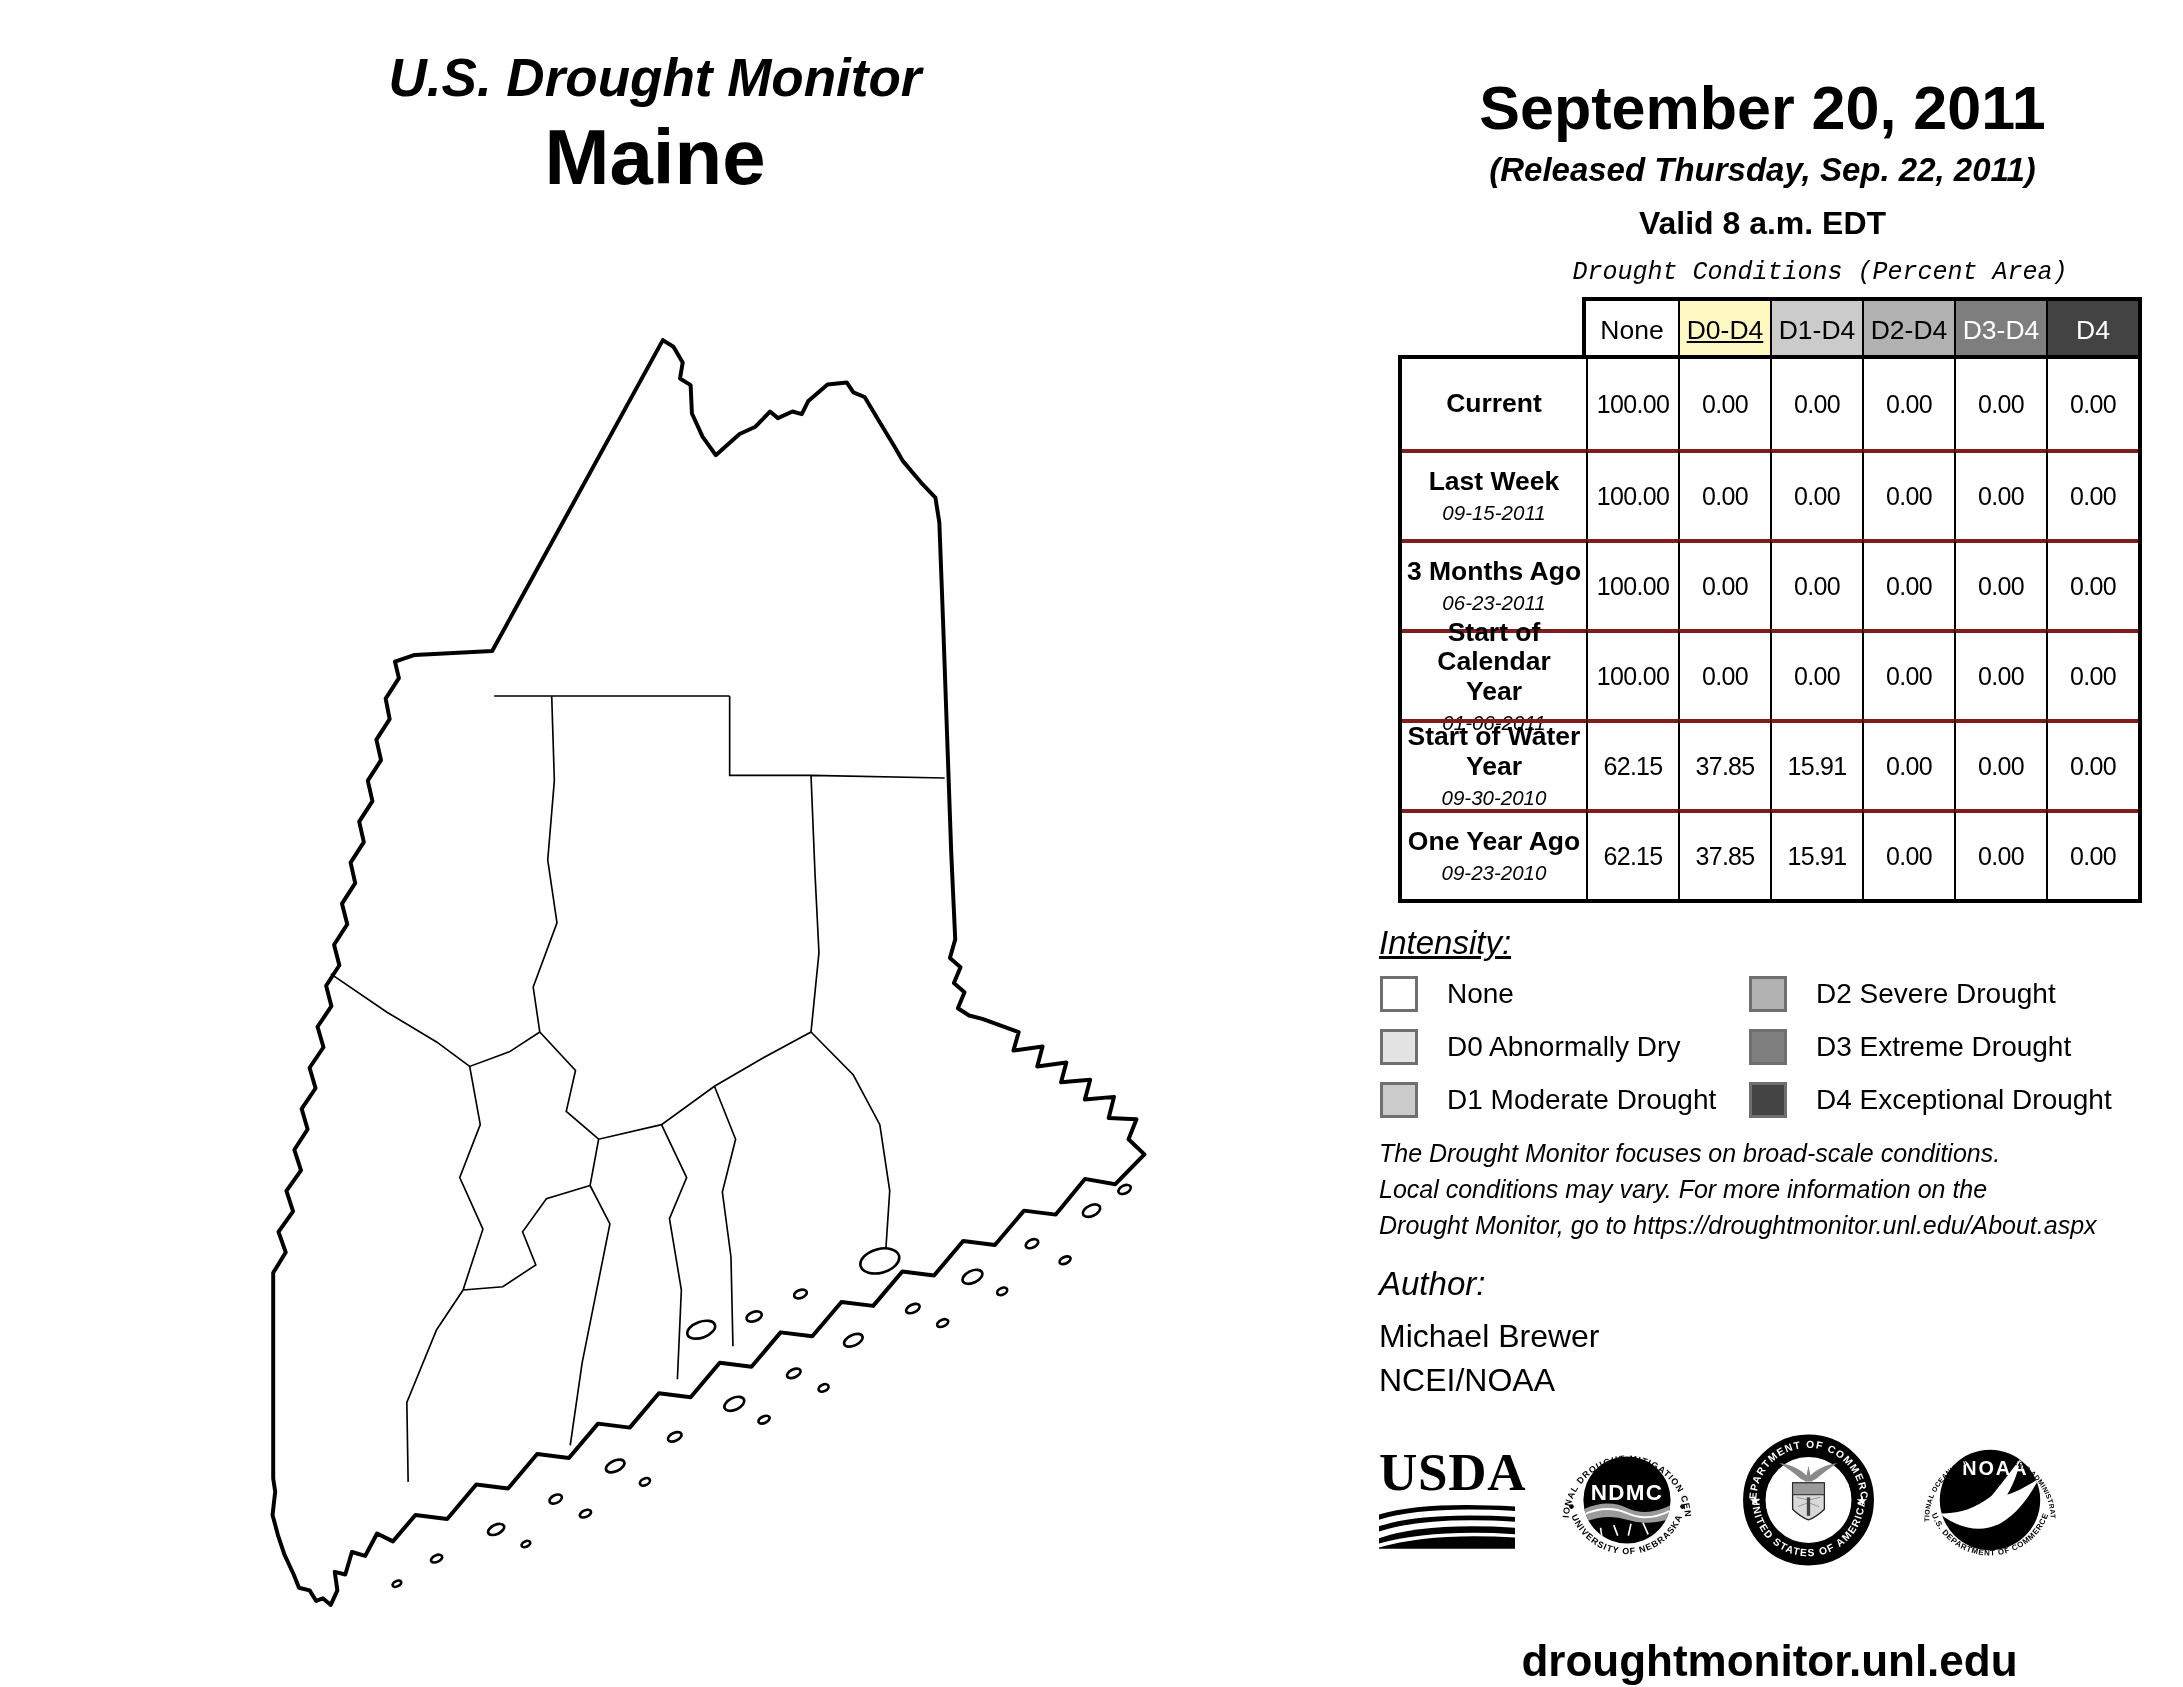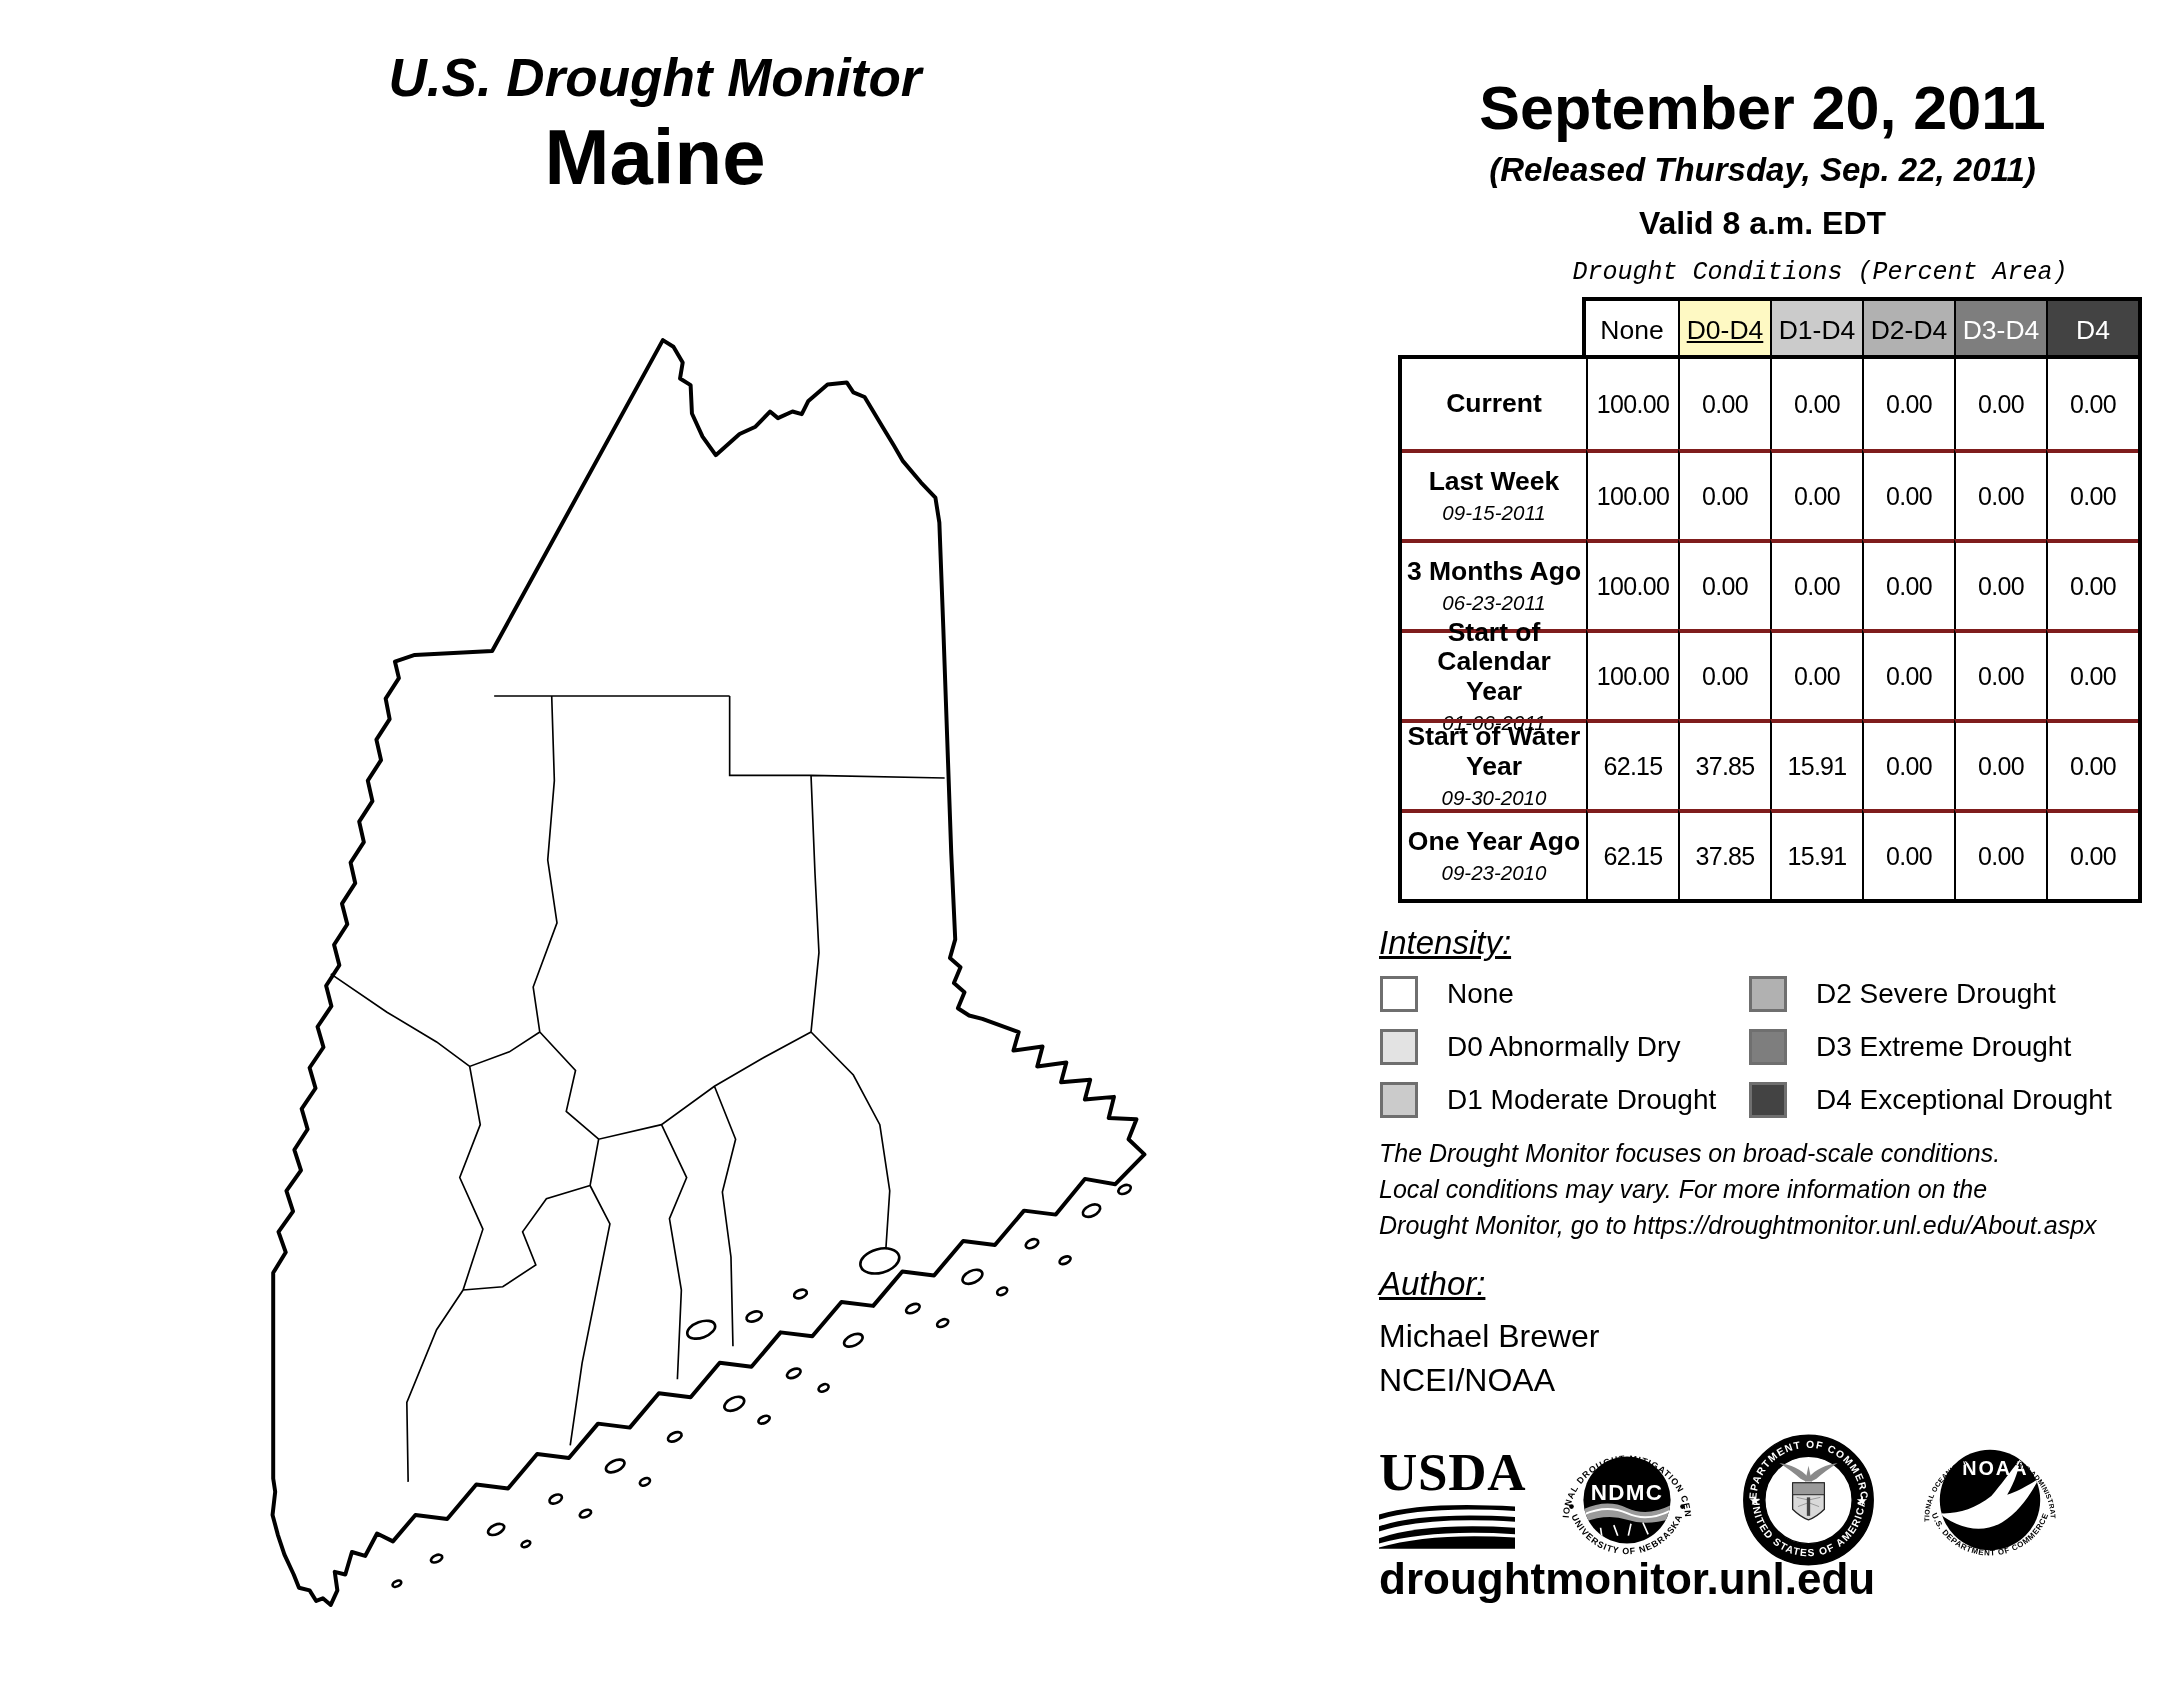--- a/index.html
+++ b/index.html
@@ -46,29 +46,29 @@
     grid-template-rows:repeat(3,53px);grid-template-columns:369px 410px;grid-auto-flow:column;}
   .legend-item{display:flex;align-items:center;}
   .swatch{width:38px;height:36px;border:3.3px solid #6f6f6f;box-sizing:border-box;margin-right:29px;
     flex:0 0 auto;}
   .legend-lbl{font-size:28px;}
 
   .disclaimer{position:absolute;left:1379px;top:1135px;font-size:25px;font-style:italic;
     line-height:36px;}
 
   .author-h{position:absolute;left:1379px;top:1265px;font-size:33px;font-style:italic;
-    text-decoration:underline;}
+    }
   .author-name{position:absolute;left:1379px;top:1318px;font-size:32px;}
   .author-org{position:absolute;left:1379px;top:1362px;font-size:32px;}
 
   .logos{position:absolute;left:1379px;top:1424px;display:flex;align-items:center;gap:38px;}
   .usda-box{width:136px;}
   .usda-text{font-family:"Liberation Serif", serif;font-weight:bold;font-size:53px;
     letter-spacing:0.7px;line-height:0.9;}
-  .url{position:absolute;left:1379px;top:1554px;width:781px;
+  .url{position:absolute;left:1379px;top:1636px;width:781px;text-align:center;
     font-size:44px;font-weight:bold;}
 
   .map-svg{position:absolute;left:0;top:0;}
 </style>
 </head>
 <body>
 <div id="page">
 
 <svg class="map-svg" width="2183" height="1687" viewBox="0 0 3300 2550" aria-label="Maine drought map">
   <g fill="#ffffff" stroke="#000000">

